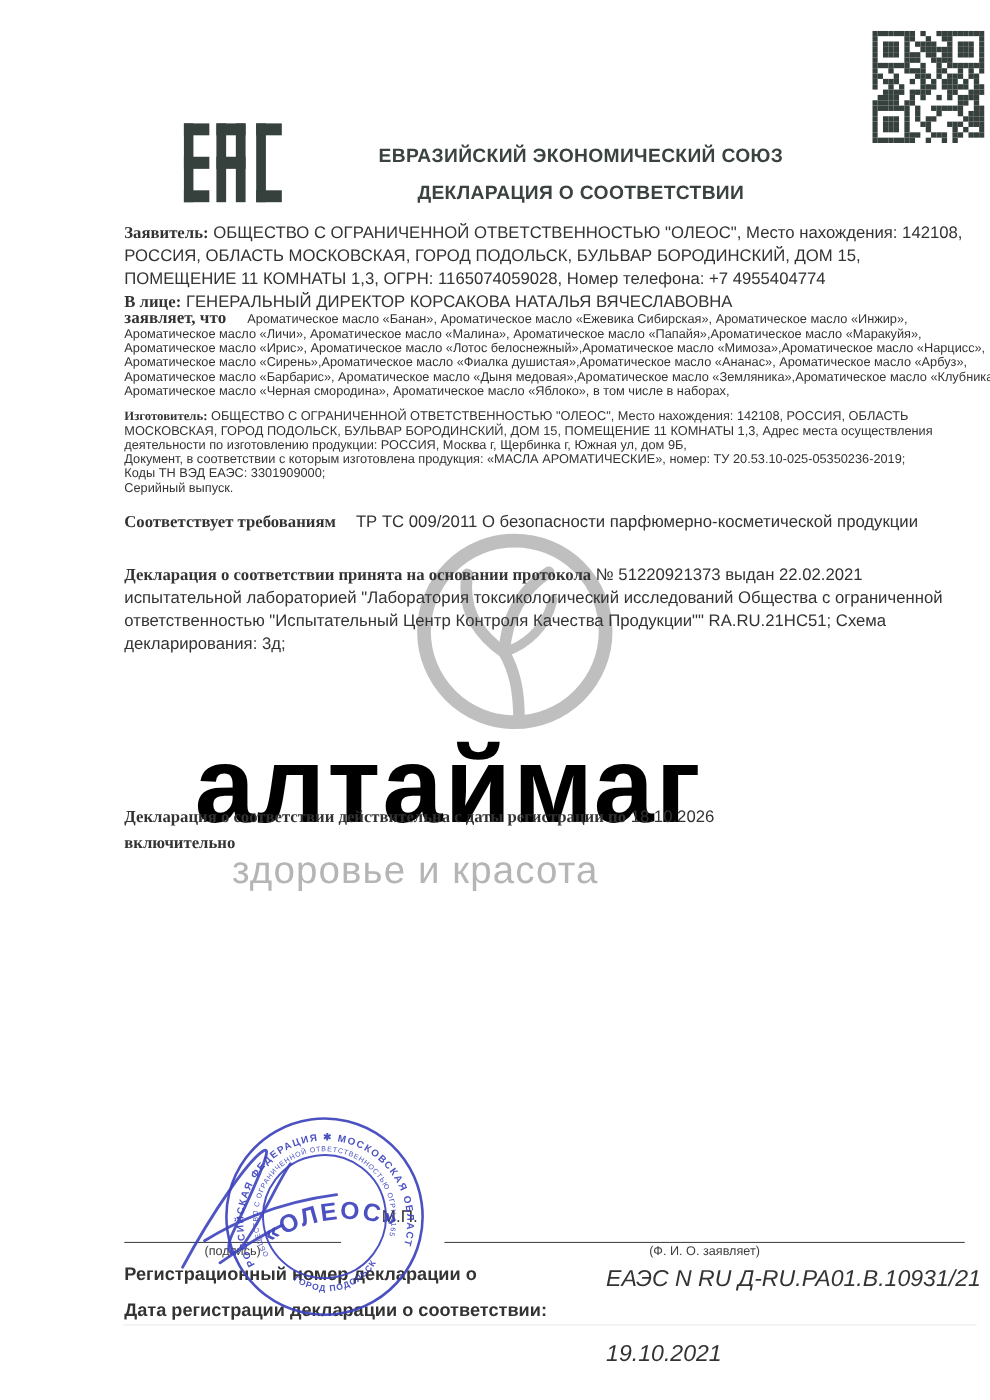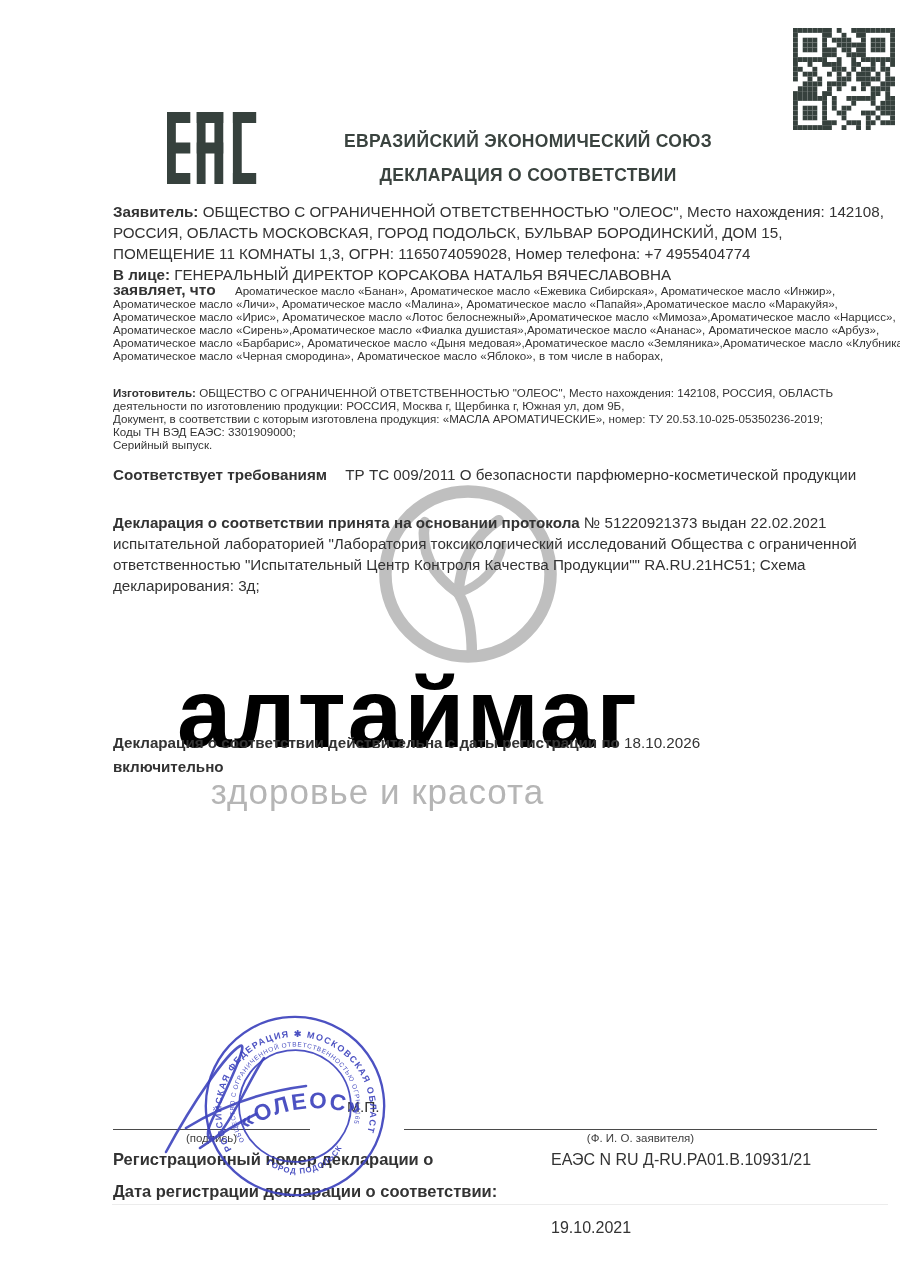--- a/index.html
+++ b/index.html
@@ -1,35 +1,35 @@
 <!DOCTYPE html>
 <html style="--text: #333333;"><head>
 <meta charset="utf-8">
 <style>
   html,body{margin:0;padding:0;background:#fff;}
   .page{position:relative;width:900px;height:1273px;background:#ffffff;overflow:hidden;
         font-family:"Liberation Sans", sans-serif;color:var(--text,#333);}
   .abs{position:absolute;}
-  .b{font-weight:bold;}
+  .b{font-weight:bold;font-family:Liberation Serif, serif;}
   .center{text-align:center;}
   .titleblock{left:150px;top:131px;width:756px;z-index:2;}
   .title{font-size:17.5px;font-weight:bold;color:#3a433f;letter-spacing:.3px;}
   .title+.title{margin-top:13px;}
   .body-txt{font-size:15.2px;line-height:21px;}
   .small-txt{font-size:11.6px;line-height:13.1px;white-space:nowrap;}
   .block{left:113px;width:772px;z-index:2;}
   .wm{color:#aaaaaa;z-index:1;user-select:none;}
   .wm-brand{left:0;top:664px;width:816px;text-align:center;font-size:98px;font-weight:bold;
             letter-spacing:2px;line-height:1;color:#000000;}
   .wm-tagline{left:0;top:772px;width:755px;text-align:center;font-size:35px;color:#b5b5b5;
               letter-spacing:1px;}
   .sig-line{border-top:1.6px solid #4a4a4a;height:0;z-index:2;}
   .caption{font-size:11.5px;color:#3d3d3d;z-index:2;}
   .regrow-label{font-size:16.5px;font-weight:bold;z-index:2;}
-  .regrow-value{font-size:16px;z-index:2;}
+  .regrow-value{font-size:21px;z-index:2;font-style:italic;}
   .faint-line{border-top:1px solid #ececec;height:0;z-index:0;}
   svg{display:block;}
   .stamp-wrap{z-index:3;pointer-events:none;opacity:.92;}
   .emblem{z-index:0;}
   .qr{z-index:2;}
   .eac{z-index:2;}
 </style>
 </head>
 <body>
 
@@ -329,25 +329,26 @@
       <span class="b" style="font-size:15.5px;margin-right:16px;">заявляет, что</span>
       <span>Ароматическое масло «Банан», Ароматическое масло «Ежевика Сибирская», Ароматическое масло «Инжир»,</span>
     </div>
     <div class="small-txt">Ароматическое масло «Личи», Ароматическое масло «Малина», Ароматическое масло «Папайя»,Ароматическое масло «Маракуйя»,</div>
     <div class="small-txt">Ароматическое масло «Ирис», Ароматическое масло «Лотос белоснежный»,Ароматическое масло «Мимоза»,Ароматическое масло «Нарцисс»,</div>
     <div class="small-txt">Ароматическое масло «Сирень»,Ароматическое масло «Фиалка душистая»,Ароматическое масло «Ананас», Ароматическое масло «Арбуз»,</div>
     <div class="small-txt">Ароматическое масло «Барбарис», Ароматическое масло «Дыня медовая»,Ароматическое масло «Земляника»,Ароматическое масло «Клубника»,</div>
     <div class="small-txt">Ароматическое масло «Черная смородина», Ароматическое масло «Яблоко», в том числе в наборах,</div>
   </div>
 
-  <div class="abs block" style="top:386px;">
+  <div class="abs block" style="top:372px;">
     <div class="small-txt">
       <span class="b">Изготовитель:</span>
       <span>ОБЩЕСТВО С ОГРАНИЧЕННОЙ ОТВЕТСТВЕННОСТЬЮ "ОЛЕОС", Место нахождения: 142108, РОССИЯ, ОБЛАСТЬ</span>
     </div>
+    <div class="small-txt">МОСКОВСКАЯ, ГОРОД ПОДОЛЬСК, БУЛЬВАР БОРОДИНСКИЙ, ДОМ 15, ПОМЕЩЕНИЕ 11 КОМНАТЫ 1,3, Адрес места осуществления</div>
     <div class="small-txt">деятельности по изготовлению продукции: РОССИЯ, Москва г, Щербинка г, Южная ул, дом 9Б,</div>
     <div class="small-txt">Документ, в соответствии с которым изготовлена продукция: «МАСЛА АРОМАТИЧЕСКИЕ», номер: ТУ 20.53.10-025-05350236-2019;</div>
     <div class="small-txt">Коды ТН ВЭД ЕАЭС: 3301909000;</div>
     <div class="small-txt">Серийный выпуск.</div>
   </div>
 
   <div class="abs block body-txt" style="top:464px;">
     <span class="b" style="margin-right:14px;">Соответствует требованиям</span>
     <span>ТР ТС 009/2011 О безопасности парфюмерно-косметической продукции</span>
   </div>
@@ -404,21 +405,21 @@
     <path d="M 38 98 C 70 78 112 62 158 56"></path>
     <path d="M 52 118 C 72 104 92 92 108 84"></path>
   </svg>
 
   <div class="abs sig-line" style="left:113px;top:1129px;width:197px;"></div>
   <div class="abs caption center" style="left:113px;top:1132px;width:197px;">(подпись)</div>
 
   <div class="abs" style="left:347px;top:1098px;font-size:15.5px;z-index:2;">М.П.</div>
 
   <div class="abs sig-line" style="left:404px;top:1129px;width:473px;"></div>
-  <div class="abs caption center" style="left:404px;top:1132px;width:473px;">(Ф. И. О. заявителя)</div>
+  <div class="abs caption center" style="left:404px;top:1132px;width:473px;">(Ф. И. О. заявляет)</div>
 
   <div class="abs regrow-label" style="left:113px;top:1150px;">Регистрационный номер декларации о</div>
   <div class="abs regrow-value" style="left:551px;top:1151px;">ЕАЭС N RU Д-RU.РА01.В.10931/21</div>
   <div class="abs regrow-label" style="left:113px;top:1182px;">Дата регистрации декларации о соответствии:</div>
   <div class="abs regrow-value" style="left:551px;top:1183px;margin-top:36px;">19.10.2021</div>
 
   <div class="abs faint-line" style="left:112px;top:1204px;width:776px;"></div>
 
 </div>
 

